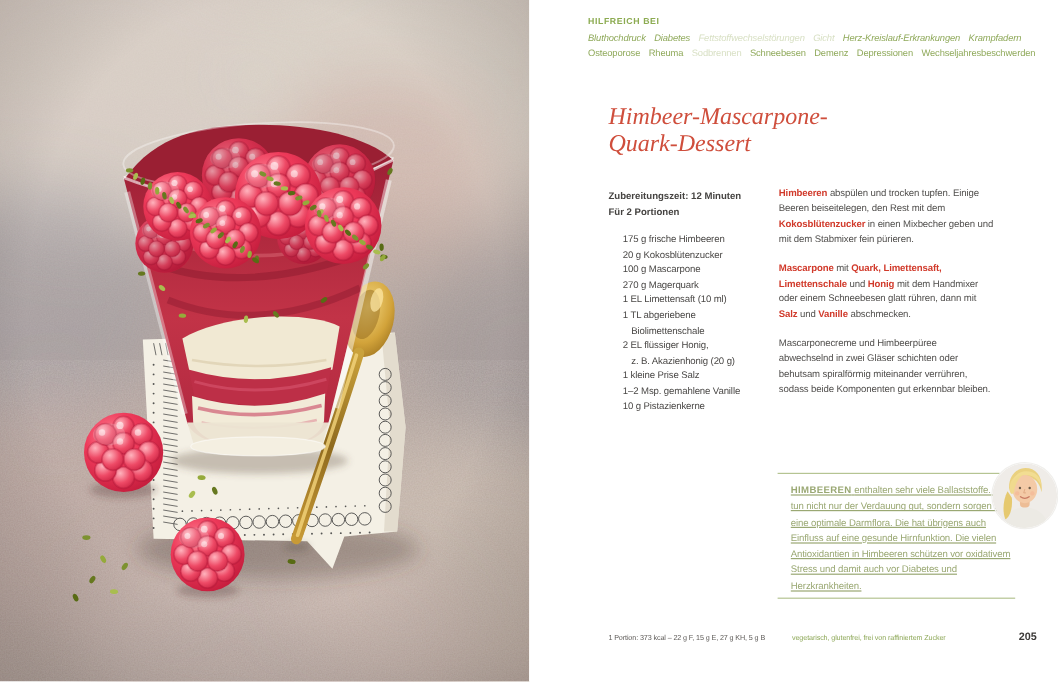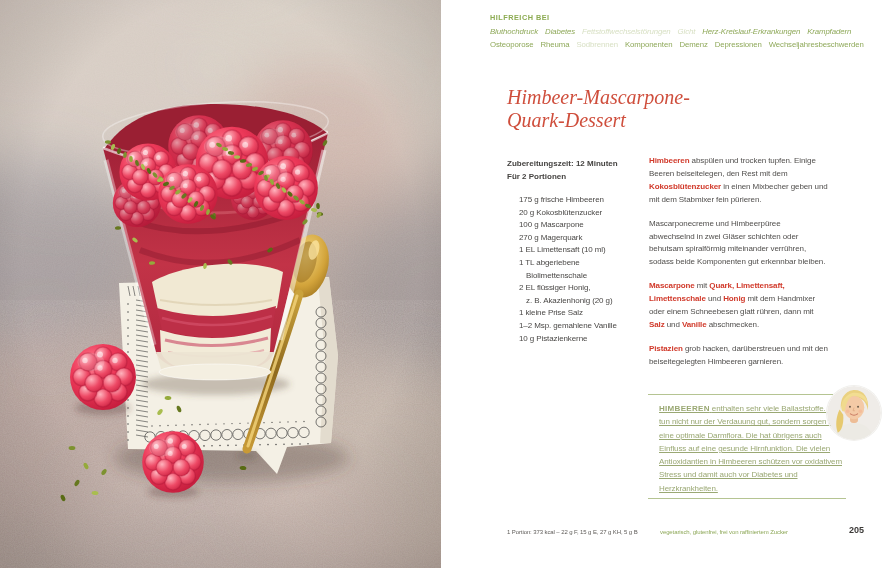--- a/index.html
+++ b/index.html
@@ -386,21 +386,21 @@
           <ellipse cx="179" cy="409" rx="3.4" ry="2" transform="rotate(67 179 409)" fill="#66781f"></ellipse>
           <ellipse cx="160" cy="412" rx="3.4" ry="2" transform="rotate(128 160 412)" fill="#a9bd4f"></ellipse>
           <ellipse cx="243" cy="468" rx="3.4" ry="2" transform="rotate(9 243 468)" fill="#586b14"></ellipse>
         </g>
   </svg>
   </div>
 
   <div class="rightpage">
     <div class="kicker">HILFREICH BEI</div>
     <div class="tags" id="tags1"><span class="tag">Bluthochdruck</span><span class="tag">Diabetes</span><span class="tag faded">Fettstoffwechselstörungen</span><span class="tag faded">Gicht</span><span class="tag">Herz-Kreislauf-Erkrankungen</span><span class="tag">Krampfadern</span></div>
-    <div class="tags" id="tags2"><span class="tag">Osteoporose</span><span class="tag">Rheuma</span><span class="tag faded">Sodbrennen</span><span class="tag">Komponenten</span><span class="tag">Demenz</span><span class="tag">Depressionen</span><span class="tag">Wechseljahresbeschwerden</span></div>
+    <div class="tags" id="tags2"><span class="tag">Osteoporose</span><span class="tag">Rheuma</span><span class="tag faded">Sodbrennen</span><span class="tag">Schneebesen</span><span class="tag">Demenz</span><span class="tag">Depressionen</span><span class="tag">Wechseljahresbeschwerden</span></div>
 
     <h1 class="title">
       <span class="tl">Himbeer-Mascarpone-</span>
       <span class="tl">Quark-Dessert</span>
     </h1>
 
     <div class="meta">
       <div>Zubereitungszeit: 12 Minuten</div>
       <div>Für 2 Portionen</div>
     </div>
@@ -414,23 +414,22 @@
         <div class="ing">1 TL abgeriebene</div>
         <div class="ing cont">Biolimettenschale</div>
         <div class="ing">2 EL flüssiger Honig,</div>
         <div class="ing cont">z. B. Akazienhonig (20 g)</div>
         <div class="ing">1 kleine Prise Salz</div>
         <div class="ing">1–2 Msp. gemahlene Vanille</div>
         <div class="ing">10 g Pistazienkerne</div>
       </div>
     <div class="steps" id="steps">
         <p class="step"><span class="hl">Himbeeren</span><span> abspülen und trocken tupfen. Einige Beeren beiseitelegen, den Rest mit dem </span><span class="hl">Kokosblütenzucker</span><span> in einen Mixbecher geben und mit dem Stabmixer fein pürieren.</span></p>
+        <p class="step"><span class="hl">Mascarpone</span><span> mit </span><span class="hl">Quark, Limettensaft, Limettenschale</span><span> und </span><span class="hl">Honig</span><span> mit dem Handmixer oder einem Schneebesen glatt rühren, dann mit </span><span class="hl">Salz</span><span> und </span><span class="hl">Vanille</span><span> abschmecken.</span></p>
         <p class="step"><span>Mascarponecreme und Himbeerpüree abwechselnd in zwei Gläser schichten oder behutsam spiralförmig miteinander verrühren, sodass beide Komponenten gut erkennbar bleiben.</span></p>
-        <p class="step"><span class="hl">Mascarpone</span><span> mit </span><span class="hl">Quark, Limettensaft, Limettenschale</span><span> und </span><span class="hl">Honig</span><span> mit dem Handmixer oder einem Schneebesen glatt rühren, dann mit </span><span class="hl">Salz</span><span> und </span><span class="hl">Vanille</span><span> abschmecken.</span></p>
-        <p class="step"><span class="hl">Pistazien</span><span> grob hacken, darüberstreuen und mit den beiseitegelegten Himbeeren garnieren.</span></p>
       </div>
 
     <div class="rule rule-top"></div>
     <div class="tipbox">
       <span class="tip-lead">HIMBEEREN</span>
       <span class="tip-text">enthalten sehr viele Ballaststoffe. Die tun nicht nur der Verdauung gut, sondern sorgen für eine optimale Darmflora. Die hat übrigens auch Einfluss auf eine gesunde Hirnfunktion. Die vielen Antioxidantien in Himbeeren schützen vor oxidativem Stress und damit auch vor Diabetes und Herzkrankheiten.</span>
     </div>
     <div class="avatar">
       <svg viewBox="0 0 60 60">
         <defs>

